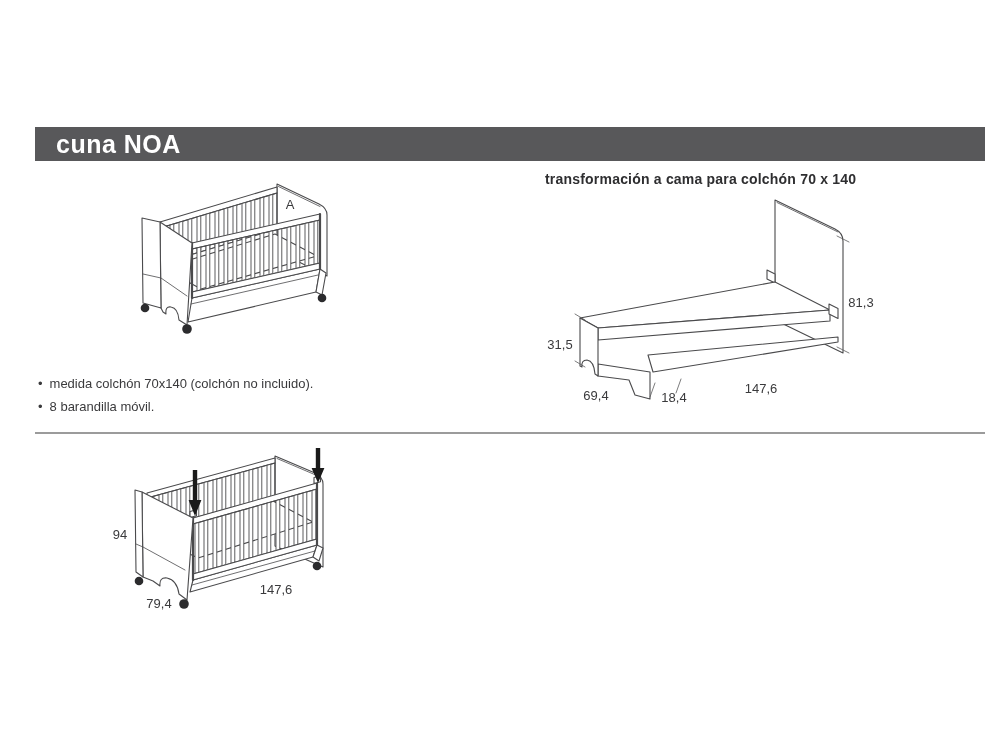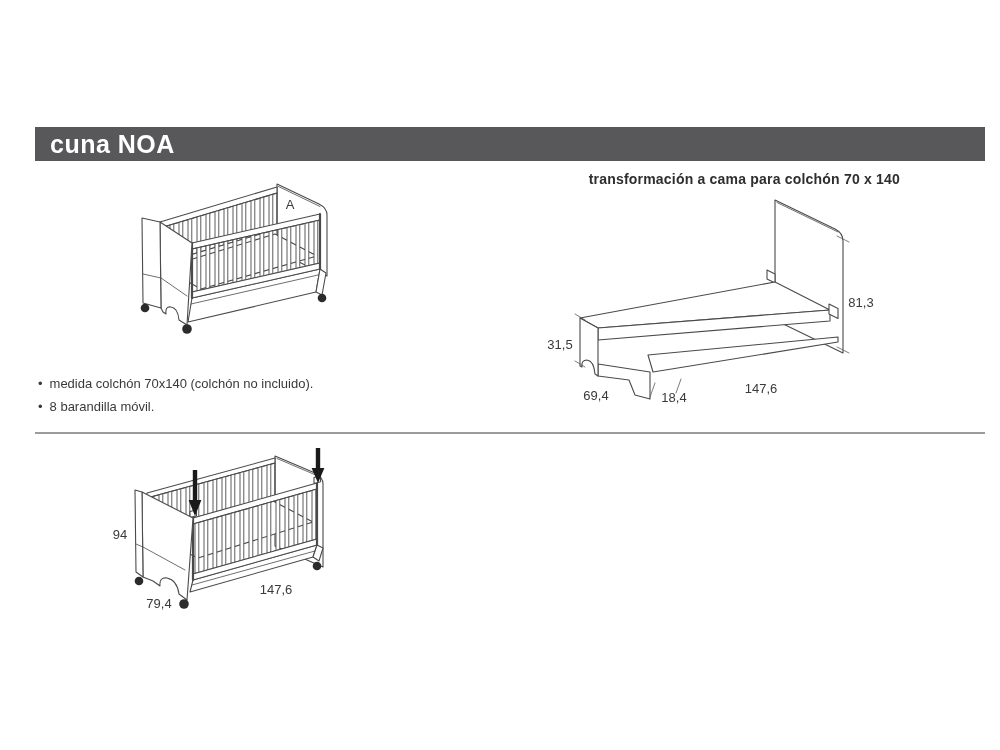--- a/index.html
+++ b/index.html
@@ -6,24 +6,24 @@
   body{
     width:1000px;height:750px;background:#ffffff;position:relative;
     font-family:"Liberation Sans", sans-serif;color:#3a3a3c;overflow:hidden;
   }
   .header-bar{
     position:absolute;left:35px;top:127px;width:950px;height:34px;
     background:#58585a;display:flex;align-items:center;
   }
   .header-bar .title{
     color:#ffffff;font-size:25px;font-weight:bold;letter-spacing:.5px;
-    padding-left:15px;line-height:34px;
+    padding-left:21px;line-height:34px;
   }
   .section-title{
-    position:absolute;left:545px;top:171px;width:355px;text-align:right;
+    position:absolute;left:545px;top:171px;width:355px;text-align:left;
     font-size:14px;font-weight:bold;color:#2e2e30;letter-spacing:.2px;
   }
   .features{
     position:absolute;left:38px;top:372px;font-size:13px;color:#3a3a3c;
   }
   .feature-row{line-height:23px;display:flex;gap:7px;}
   .feature-row .bullet{font-size:13px;}
   .divider{
     position:absolute;left:35px;top:432px;width:950px;height:2px;background:#9b9b9b;
   }

